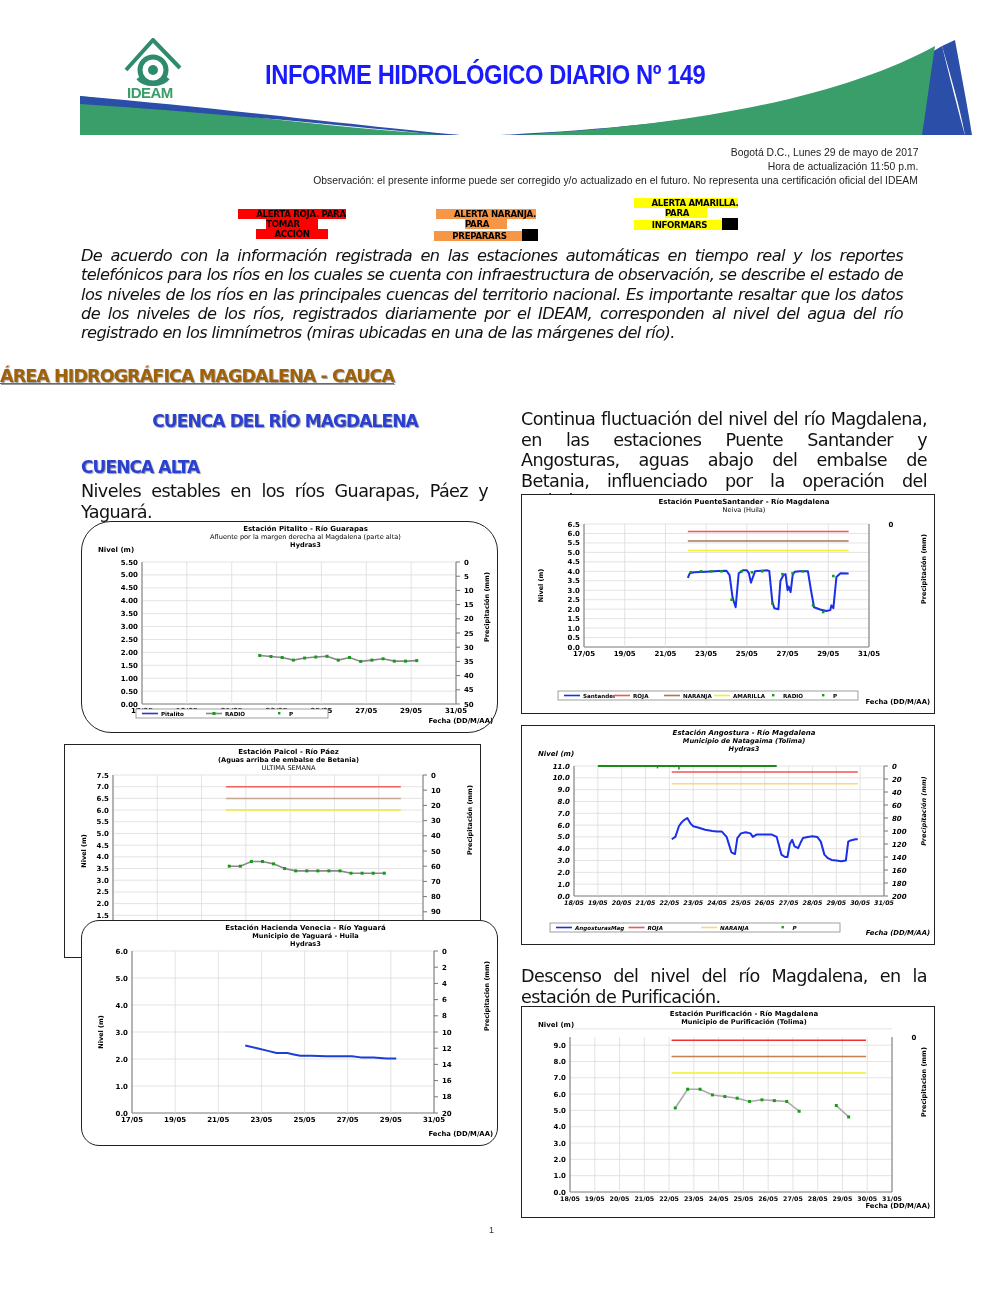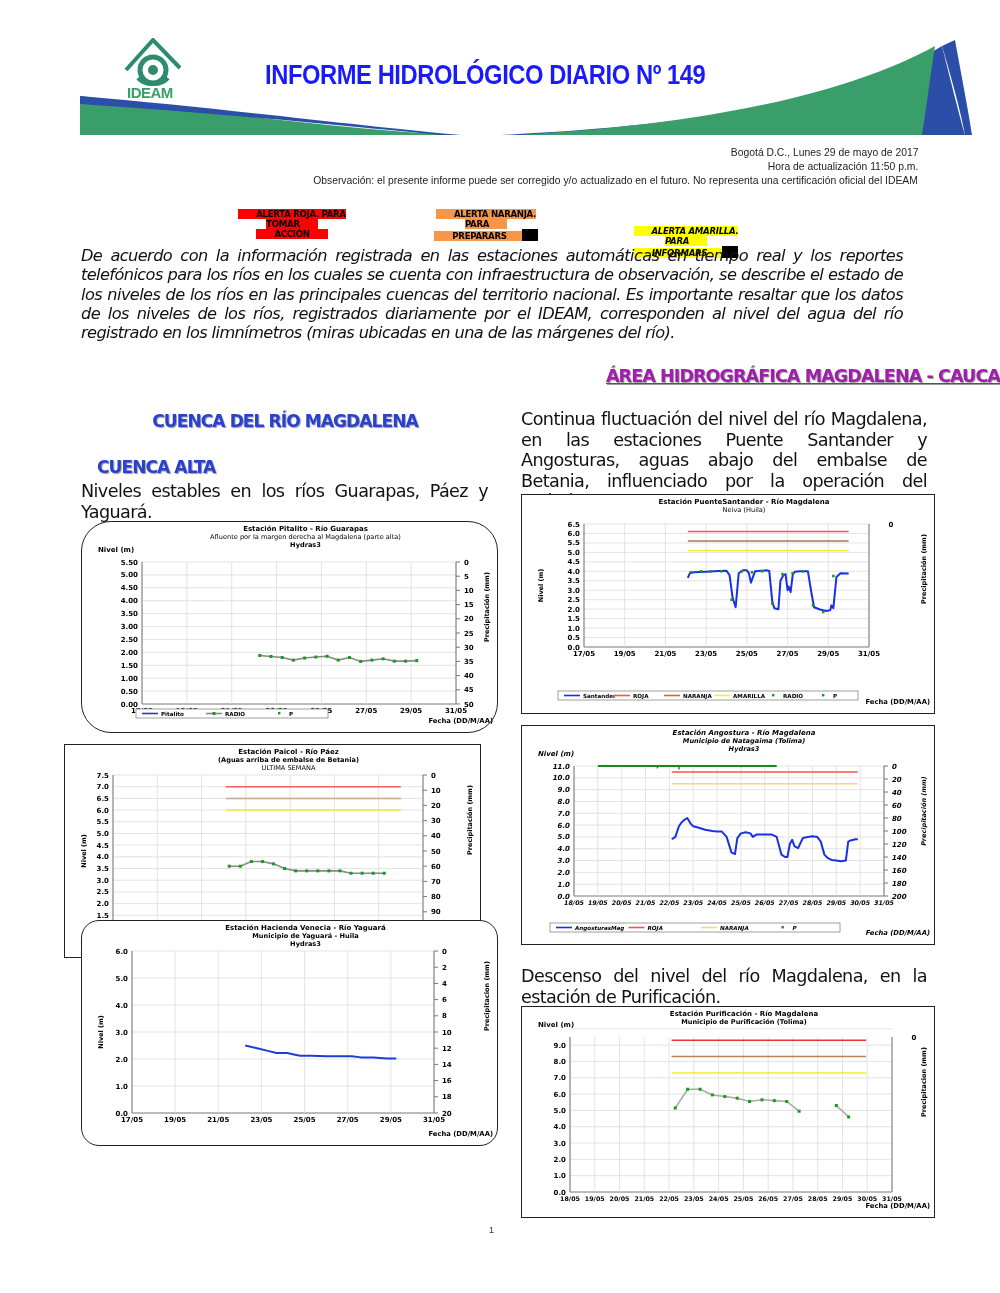--- a/index.html
+++ b/index.html
@@ -6,21 +6,21 @@
   body{width:1000px;height:1293px;position:relative;overflow:hidden;font-family:"Liberation Sans",sans-serif;color:#000;}
   .abs{position:absolute;}
   
   #banner{left:80px;top:38px;width:898px;height:97px;}
   #report-title{left:265px;top:60px;font-family:"Liberation Sans",sans-serif;font-weight:bold;font-size:27px;color:#1a1aff;letter-spacing:-0.5px;transform:scaleX(0.88);transform-origin:left top;white-space:nowrap;}
   .meta{right:82px;font-size:11.5px;color:#222;text-align:right;white-space:nowrap;transform:scaleX(0.9);transform-origin:right top;}
   .alert{font-family:"DejaVu Sans",sans-serif;font-weight:bold;font-size:8.6px;line-height:10px;text-align:center;letter-spacing:-0.3px;}
   .alert span{padding:0 18px;}
   .blk{display:inline-block;width:16px;height:12px;background:#000;vertical-align:-2px;margin-left:-3px;}
   #intro{left:81px;top:246px;width:822px;font-size:16.2px;line-height:19.3px;font-style:italic;text-align:justify;font-family:"DejaVu Sans",sans-serif;letter-spacing:-0.6px;color:#111;}
-  #area-title{left:0;width:1000px;top:366px;text-align:right;font-family:"DejaVu Sans",sans-serif;font-weight:bold;font-size:17.5px;color:#a21caf;text-decoration:underline;letter-spacing:-0.9px;text-shadow:1px 1px 1px #999;}
+  #area-title{left:0;width:1000px;top:366px;text-align:left;font-family:"DejaVu Sans",sans-serif;font-weight:bold;font-size:17.5px;color:#a16207;text-decoration:underline;letter-spacing:-0.9px;text-shadow:1px 1px 1px #999;}
   .h2{font-family:"DejaVu Sans",sans-serif;font-weight:bold;color:#2a40d0;letter-spacing:-0.9px;text-shadow:1px 1px 1px #999;}
   .para{font-family:"DejaVu Sans",sans-serif;font-size:17.6px;line-height:20.5px;text-align:justify;letter-spacing:-0.6px;color:#111;}
   .chart{position:absolute;border:1.5px solid #222;background:#fff;padding-left:12px;}
   .chart svg{display:block;}
   svg text{font-family:"DejaVu Sans",sans-serif;}
   #page-num{left:489px;top:1225px;font-size:9px;color:#333;}
 </style>
 </head>
 <body>
 
@@ -48,31 +48,31 @@
 <div class="abs meta" style="top:174px;">Observación: el presente informe puede ser corregido y/o actualizado en el futuro. No representa una certificación oficial del IDEAM</div>
 
 <div class="abs alert" style="left:221px;top:209px;width:142px;">
   <span style="background:#ff0000">ALERTA ROJA. PARA TOMAR</span><br>
   <span style="background:#ff0000">ACCIÓN</span>
 </div>
 <div class="abs alert" style="left:423px;top:209px;width:126px;">
   <span style="background:#f79646">ALERTA NARANJA. PARA</span><br>
   <span style="background:#f79646">PREPARARS</span><i class="blk"></i>
 </div>
-<div class="abs alert" style="left:622px;top:226px;width:128px;font-style:italic;">
+<div class="abs alert" style="left:622px;top:198px;width:128px;">
   <span style="background:#ffff00">ALERTA AMARILLA. PARA</span><br>
   <span style="background:#ffff00">INFORMARS</span><i class="blk"></i>
 </div>
 
 <div id="intro" class="abs">De acuerdo con la información registrada en las estaciones automáticas en tiempo real y los reportes telefónicos para los ríos en los cuales se cuenta con infraestructura de observación, se describe el estado de los niveles de los ríos en las principales cuencas del territorio nacional. Es importante resaltar que los datos de los niveles de los ríos, registrados diariamente por el IDEAM, corresponden al nivel del agua del río registrado en los limnímetros (miras ubicadas en una de las márgenes del río).</div>
 
 <div id="area-title" class="abs">ÁREA HIDROGRÁFICA MAGDALENA - CAUCA</div>
 
 <div class="abs h2" style="left:80px;width:410px;top:411px;text-align:center;font-size:17px;">CUENCA DEL RÍO MAGDALENA</div>
-<div class="abs h2" style="left:97px;top:457px;font-size:17px;">CUENCA ALTA</div>
+<div class="abs h2" style="left:81px;top:457px;font-size:17px;">CUENCA ALTA</div>
 <div class="abs para" style="left:81px;top:481px;width:407px;">Niveles estables en los ríos Guarapas, Páez y Yaguará.</div>
 
 <div class="chart" style="left:81px;top:521px;width:403px;height:210px;border-radius:30px;">
     <svg width="403" height="210">
       <text x="211.5" y="9" font-size="7" font-weight="bold" text-anchor="middle">Estación Pitalito  - Río Guarapas</text>
       <text x="211.5" y="17" font-size="6.6" font-weight="normal" text-anchor="middle">Afluente por la margen derecha al Magdalena (parte alta)</text>
       <text x="211.5" y="25" font-size="6.6" font-weight="bold" text-anchor="middle">Hydras3</text>
       <line x1="48" x2="362" y1="182" y2="182" stroke="#777" stroke-width="1"></line>
       <text x="44" y="184.5" font-size="7" font-weight="bold" text-anchor="end">0.00</text>
       <line x1="48" x2="362" y1="169.0909090909091" y2="169.0909090909091" stroke="#dcdcdc" stroke-width="0.8"></line>

